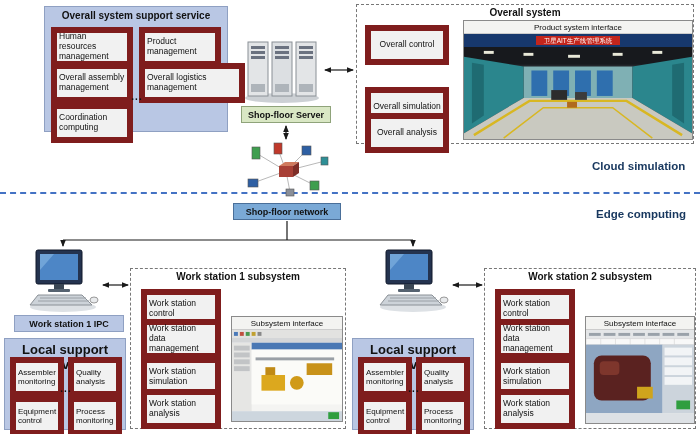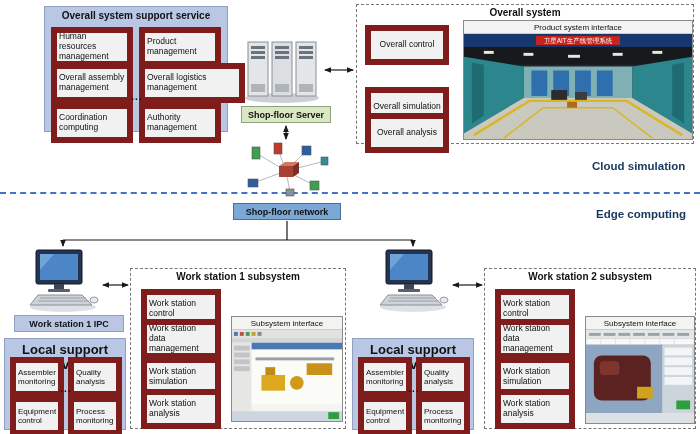--- a/index.html
+++ b/index.html
@@ -64,21 +64,20 @@
   <div class="zone" style="left:596px;top:208px">Edge computing</div>
 
   <section class="panel" style="left:44px;top:6px;width:184px;height:126px">
     <div class="ptitle">Overall system support service</div>
     <div class="module" style="left:6px;top:20px;width:82px;height:30px">Human resources management</div>
     <div class="module" style="left:94px;top:20px;width:82px;height:30px">Product management</div>
     <div class="module" style="left:6px;top:56px;width:82px;height:30px">Overall assembly management</div>
     <div class="module" style="left:94px;top:56px;width:106px;height:30px">Overall logistics management</div>
     <div class="dots" style="left:0;width:184px;top:85px">...</div>
     <div class="module" style="left:6px;top:96px;width:82px;height:27px">Coordination computing</div>
-    <div class="module" style="left:94px;top:96px;width:82px;height:27px">Authority management</div>
   </section>
 
   <svg class="icon" style="left:242px;top:36px" width="80" height="68" viewBox="0 0 80 68">
     <ellipse cx="40" cy="62" rx="37" ry="5" fill="#ccd0d4"></ellipse>
     <g stroke="#8a9096" stroke-width="1">
       <rect x="6" y="6" width="20" height="54" fill="#e3e5e7"></rect>
       <rect x="30" y="6" width="20" height="54" fill="#dcdfe2"></rect>
       <rect x="54" y="6" width="20" height="54" fill="#e3e5e7"></rect>
     </g>
     <g fill="#6b7280">

